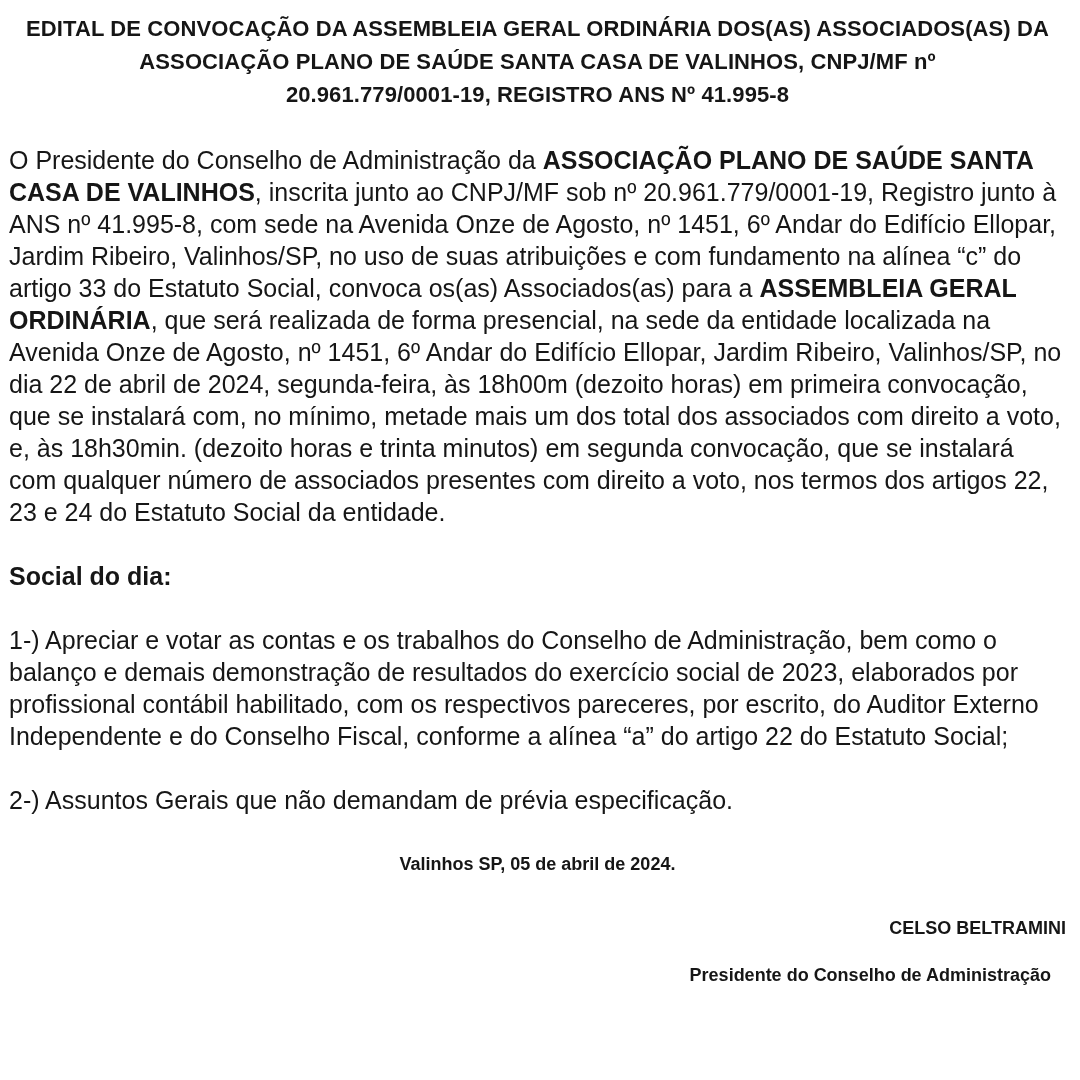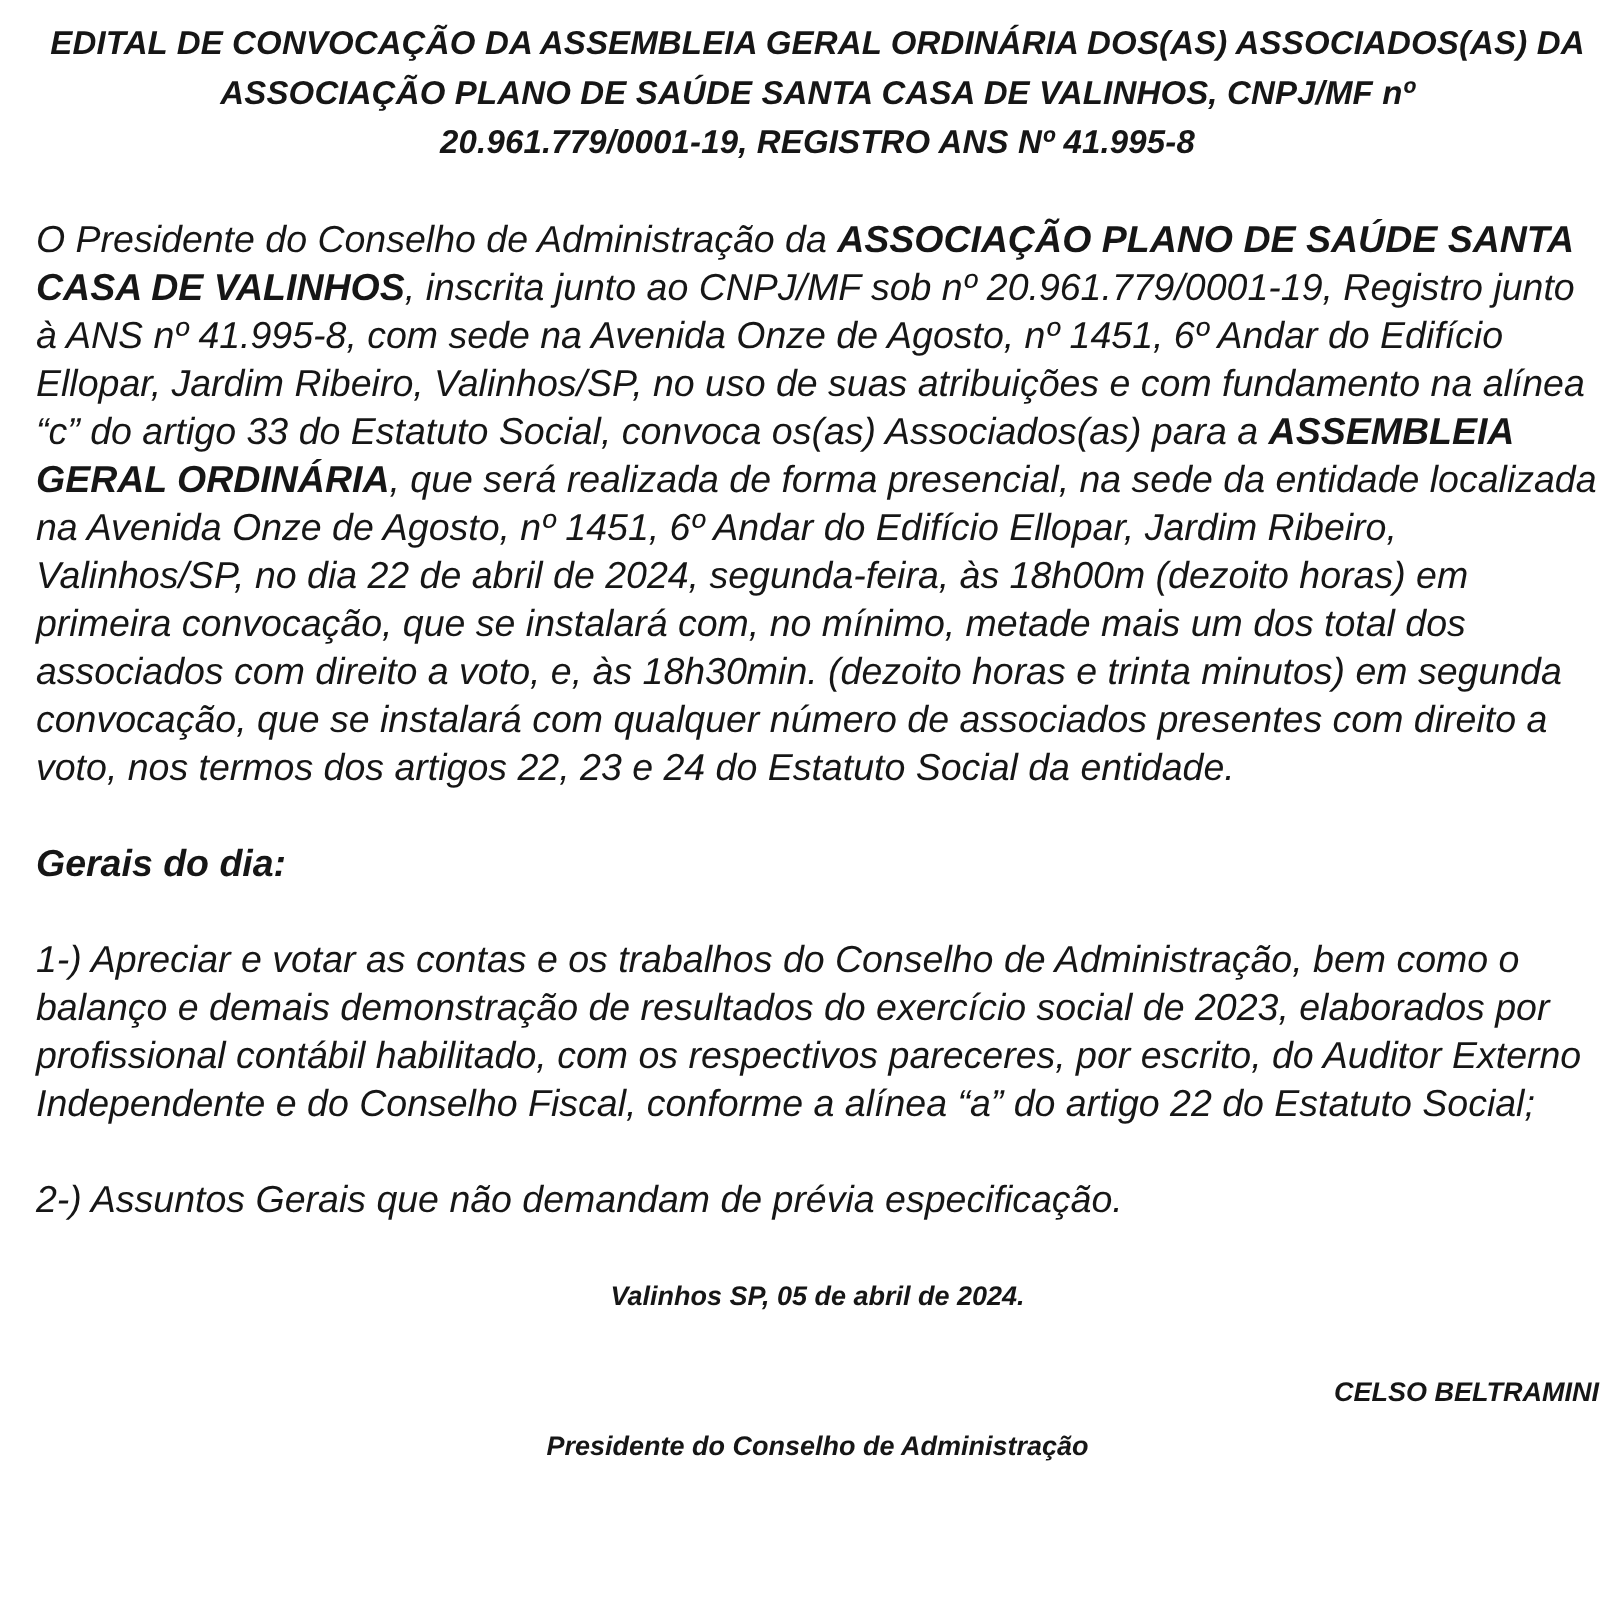--- a/index.html
+++ b/index.html
@@ -11,22 +11,21 @@
     width: 1080px;
     height: 1080px;
     overflow: hidden;
     font-family: "Liberation Sans", "DejaVu Sans", sans-serif;
     color: #161616;
   }
   .page {
     box-sizing: border-box;
     width: 1080px;
     height: 812px;
-    padding: 12px 14px 0 24px;
-    font-style: italic;
+    padding: 12px 14px 0 9px;
   }
   .doc-title {
     text-align: center;
     font-weight: bold;
     font-size: 22px;
     line-height: 33px;
     letter-spacing: 0.1px;
     margin: 0 0 33px 0;
   }
   .para {
@@ -40,36 +39,36 @@
     font-weight: bold;
   }
   .sig-block {
     text-align: center;
     font-weight: bold;
     font-size: 18px;
     line-height: 32px;
   }
   .sig-dateline { margin: 0 0 32px 0; }
   .sig-name { margin: 0; text-align: right; }
-  .sig-role { margin: 4px; }
+  .sig-role { margin: 15px; text-align: right; }
 </style>
 </head>
 <body>
 
 <div class="page">
 
   <div class="doc-title">
     <div>EDITAL DE CONVOCAÇÃO DA ASSEMBLEIA GERAL ORDINÁRIA DOS(AS) ASSOCIADOS(AS) DA</div>
     <div>ASSOCIAÇÃO PLANO DE SAÚDE SANTA CASA DE VALINHOS, CNPJ/MF nº</div>
     <div>20.961.779/0001-19, REGISTRO ANS Nº 41.995-8</div>
   </div>
 
   <p class="para"><span>O Presidente do Conselho de Administração da </span><span class="bold">ASSOCIAÇÃO PLANO DE SAÚDE SANTA CASA DE VALINHOS</span><span>, inscrita junto ao CNPJ/MF sob nº 20.961.779/0001-19, Registro junto à ANS nº 41.995-8, com sede na Avenida Onze de Agosto, nº 1451, 6º Andar do Edifício Ellopar, Jardim Ribeiro, Valinhos/SP, no uso de suas atribuições e com fundamento na alínea “c” do artigo 33 do Estatuto Social, convoca os(as) Associados(as) para a </span><span class="bold">ASSEMBLEIA GERAL ORDINÁRIA</span><span>, que será realizada de forma presencial, na sede da entidade localizada na Avenida Onze de Agosto, nº 1451, 6º Andar do Edifício Ellopar, Jardim Ribeiro, Valinhos/SP, no dia 22 de abril de 2024, segunda-feira, às 18h00m (dezoito horas) em primeira convocação, que se instalará com, no mínimo, metade mais um dos total dos associados com direito a voto, e, às 18h30min. (dezoito horas e trinta minutos) em segunda convocação, que se instalará com qualquer número de associados presentes com direito a voto, nos termos dos artigos 22, 23 e 24 do Estatuto Social da entidade.</span></p>
 
-  <p class="para heading">Gerais do dia:</p>
+  <p class="para heading">Social do dia:</p>
 
   <p class="para">1-) Apreciar e votar as contas e os trabalhos do Conselho de Administração, bem como o balanço e demais demonstração de resultados do exercício social de 2023, elaborados por profissional contábil habilitado, com os respectivos pareceres, por escrito, do Auditor Externo Independente e do Conselho Fiscal, conforme a alínea “a” do artigo 22 do Estatuto Social;</p>
 
   <p class="para">2-) Assuntos Gerais que não demandam de prévia especificação.</p>
 
 
   <div class="sig-block">
     <p class="sig-dateline">Valinhos SP, 05 de abril de 2024.</p>
     <p class="sig-name">CELSO BELTRAMINI</p>
     <p class="sig-role">Presidente do Conselho de Administração</p>

